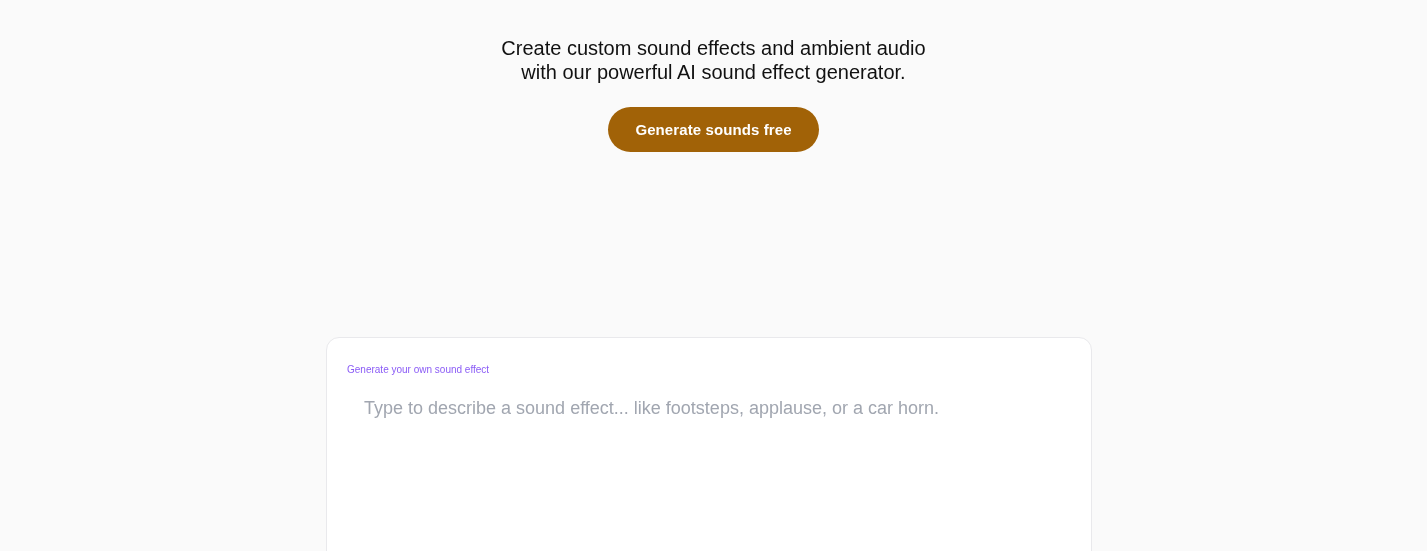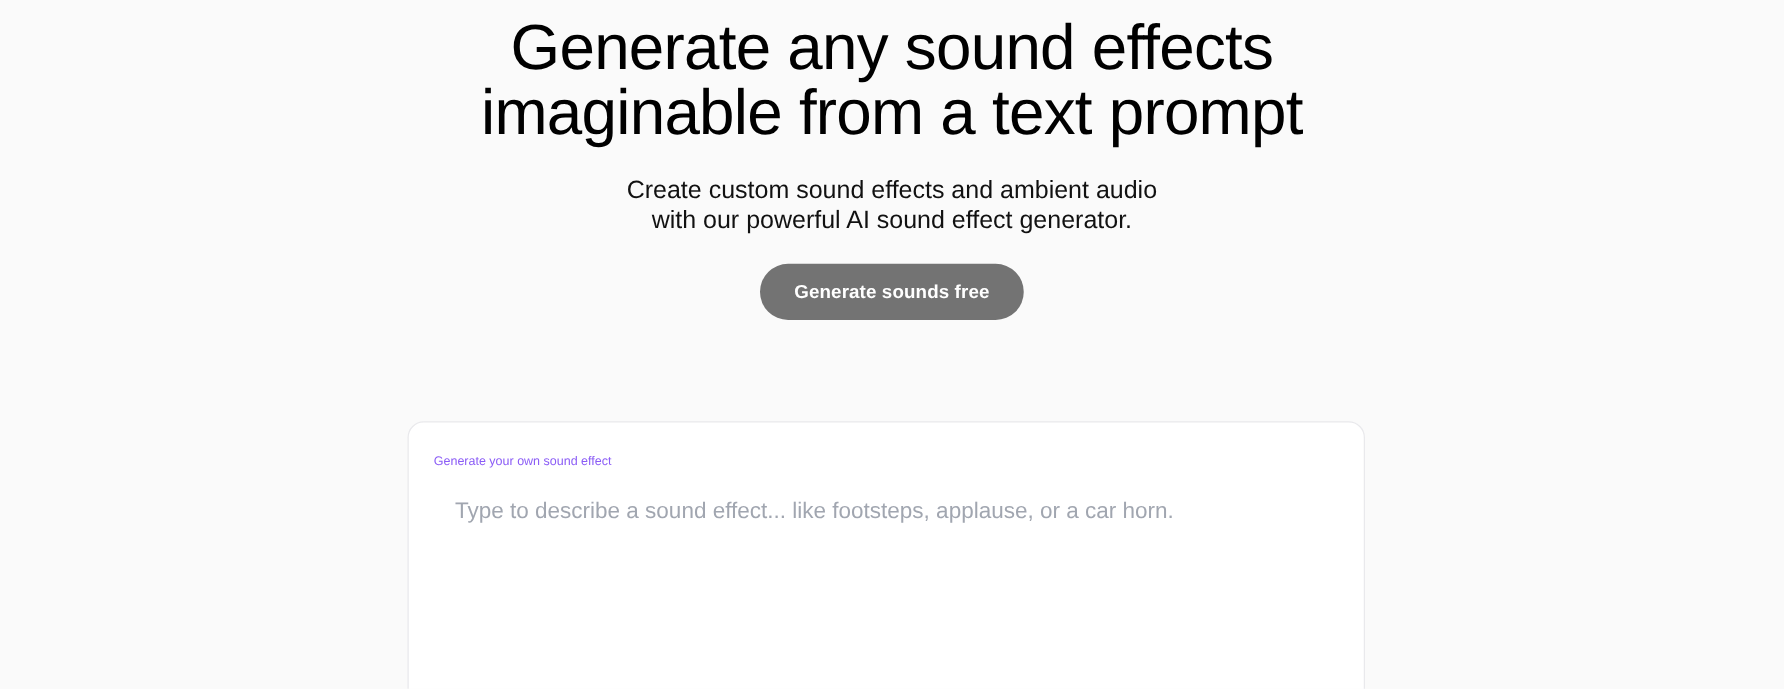--- a/index.html
+++ b/index.html
@@ -55,21 +55,21 @@
     display: flex;
     justify-content: center;
   }
 
   .cta-button {
     display: inline-flex;
     align-items: center;
     justify-content: center;
     height: 45px;
     padding: 0 27px;
-    background: #737373;
+    background: #a16207;
     color: #ffffff;
     font-size: 15px;
     font-weight: 700;
     letter-spacing: 0.1px;
     border: none;
     border-radius: 999px;
     cursor: pointer;
     font-family: "Liberation Sans", sans-serif;
   }
 
@@ -119,22 +119,20 @@
     color: #a1a6b0;
     opacity: 1;
   }
 </style>
 </head>
 <body>
 
 <div class="page">
 
   <section class="hero">
-    <h1 class="hero-title">Generate any sound effects
-imaginable from a text prompt</h1>
 
     <p class="hero-subtitle">Create custom sound effects and ambient audio
 with our powerful AI sound effect generator.</p>
 
     <div class="cta-wrap">
       <button class="cta-button">Generate sounds free</button>
     </div>
   </section>
 
   <div class="card-wrap">

